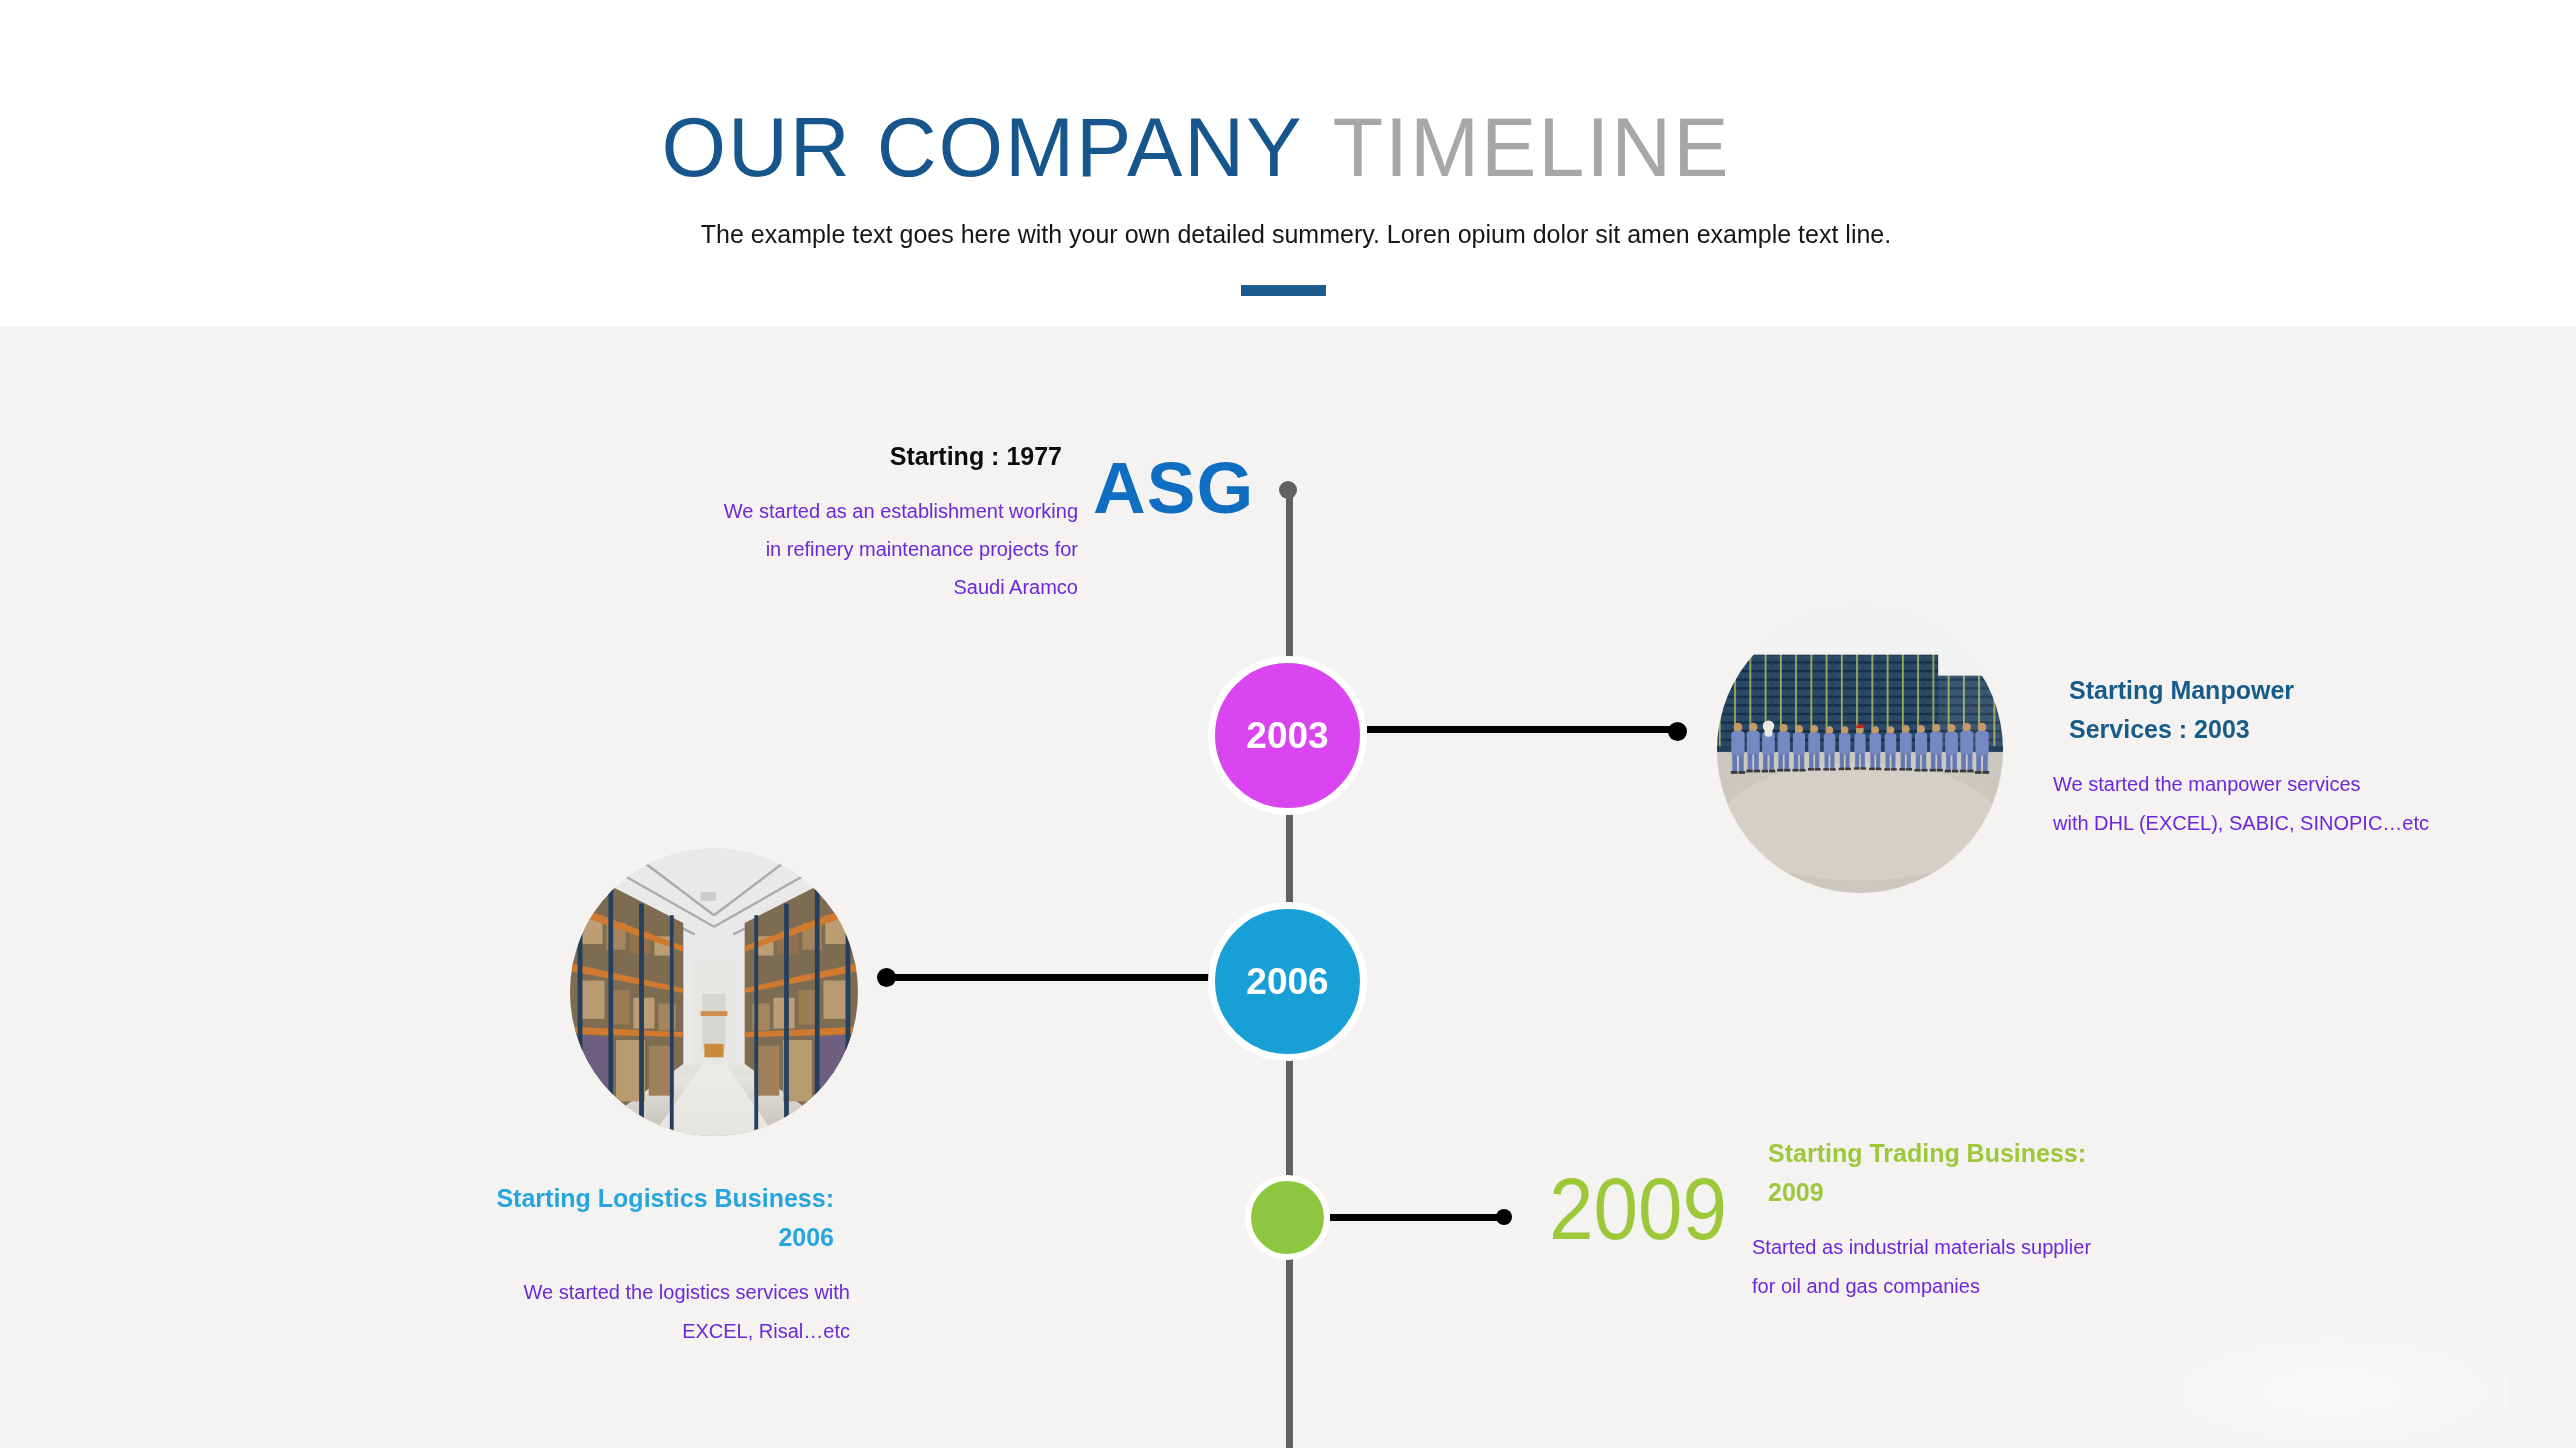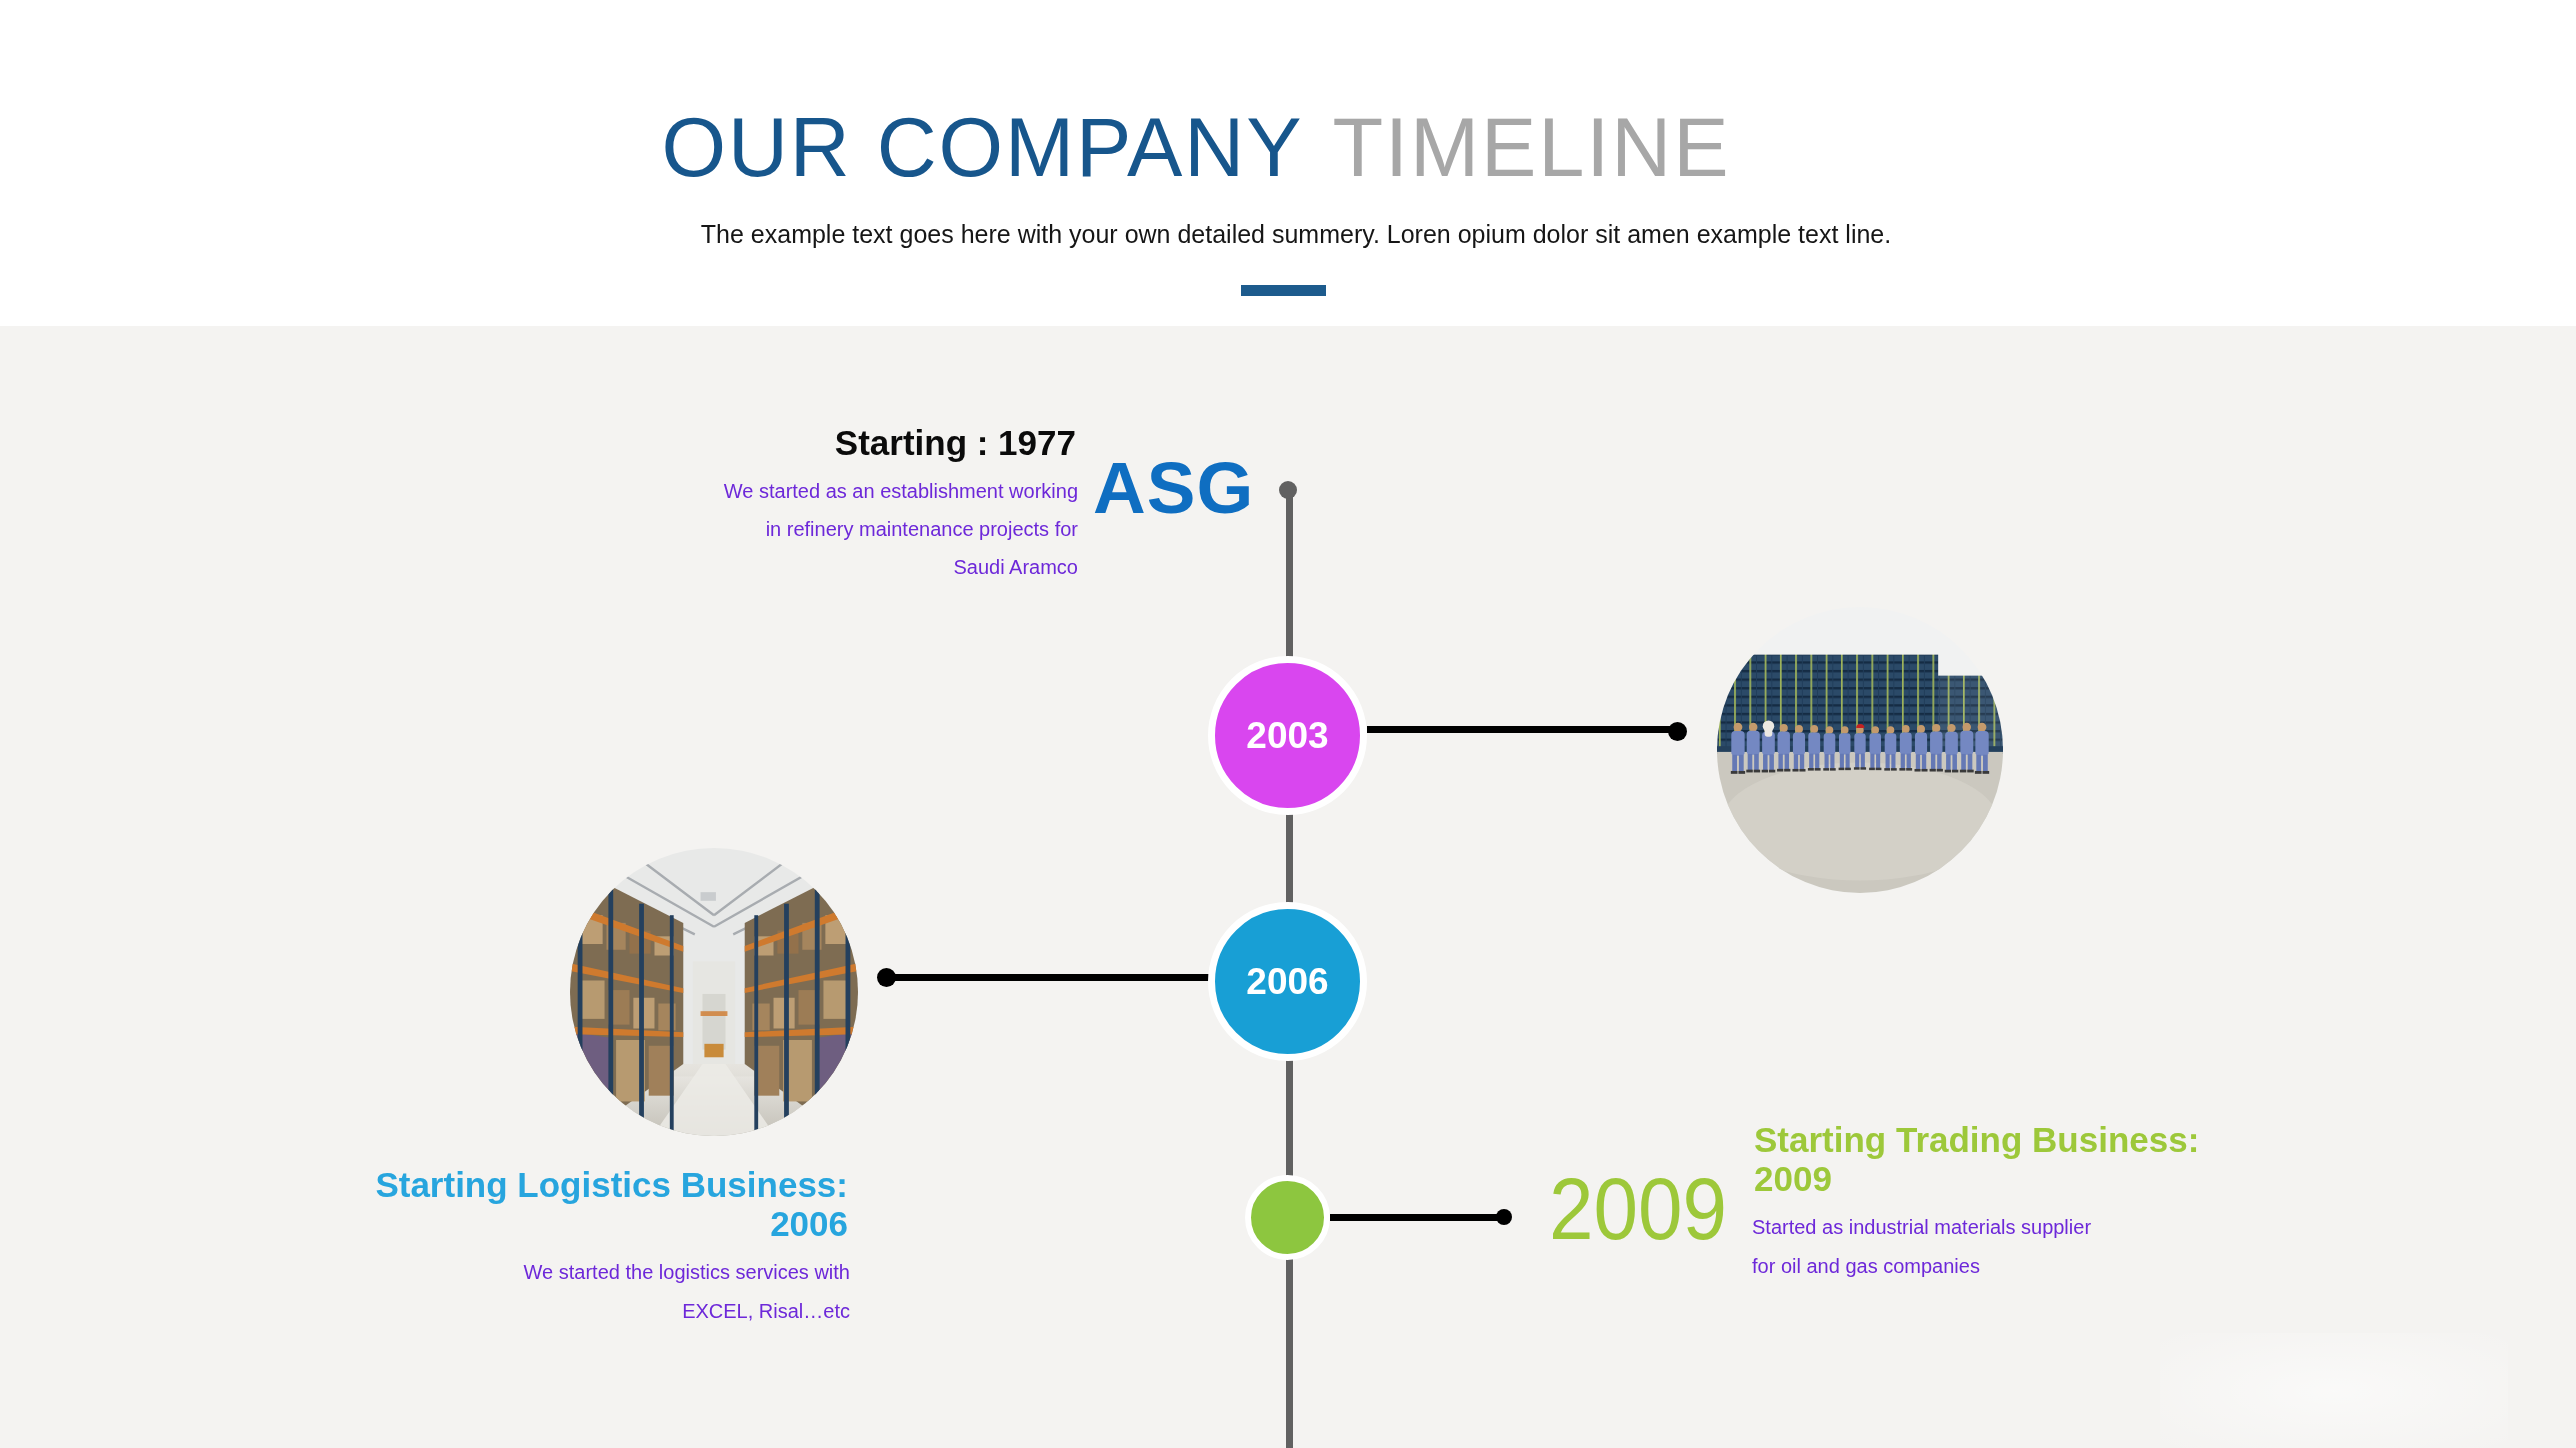--- a/index.html
+++ b/index.html
@@ -59,21 +59,21 @@
   .dot-2006  { left: 877px; top: 968px; width: 19.3px; height: 19.3px; }
   .conn-2009 { left: 1330px; top: 1214px; width: 170px; }
   .dot-2009  { left: 1496px; top: 1209px; width: 16.4px; height: 16.4px; }
   
   .photo { position: absolute; border-radius: 50%; overflow: hidden; z-index: 3; }
   .photo svg { display: block; }
   .photo-manpower { left: 1717px; top: 607px; width: 286px; height: 286px; }
   .photo-warehouse { left: 570px; top: 848px; width: 288px; height: 288px; }
   
   .tb { position: absolute; z-index: 4; }
-  .tb h3 { margin: 2px; font-size: 35px; line-height: 39px; font-weight: bold; }
+  .tb h3 { margin: 16px; font-size: 25px; line-height: 39px; font-weight: bold; }
   .tb .body { margin-top: 9.7px; font-size: 20px; line-height: 39px; color: #6d28d9; }
   .tb .line { display: block; }
 
   .tb-1977 { left: 537px; top: 421px; width: 541px; text-align: right; }
   .tb-1977 h3 { color: #0b0b0b; }
   .tb-1977 .body { line-height: 38px; }
 
   .logo-asg {
     position: absolute; left: 1093px; top: 446px;
     font-size: 73px; font-weight: bold; color: #0f6ec1; letter-spacing: 1px;
@@ -170,20 +170,30 @@
       <use href="#wk" transform="translate(230,127) scale(0.93)"></use>
       <use href="#wk" transform="translate(246,127) scale(0.95)"></use>
       <use href="#wk" transform="translate(262,126) scale(0.97)"></use>
       <use href="#wk" transform="translate(278,126) scale(1)"></use>
       <circle cx="54" cy="125" r="6" fill="#ece9e2"></circle>
       <rect x="50" y="127" width="8" height="9" rx="3" fill="#ece9e2"></rect>
       <path d="M146 127 a4.3 4.3 0 0 1 8.6 0 z" fill="#c42222"></path>
     </svg>
   </div>
 
+  <div class="tb tb-2003">
+    <h3>
+      <span class="line">Starting Manpower</span>
+      <span class="line">Services : 2003</span>
+    </h3>
+    <div class="body">
+      <span class="line">We started the manpower services</span>
+      <span class="line">with DHL (EXCEL), SABIC, SINOPIC…etc</span>
+    </div>
+  </div>
 
   <div class="node node-2006">
     <span>2006</span>
   </div>
   <div class="conn conn-2006"></div>
   <div class="conn-dot dot-2006"></div>
 
   <div class="photo photo-warehouse">
     <svg width="288" height="288" viewBox="0 0 300 300">
       <defs>

